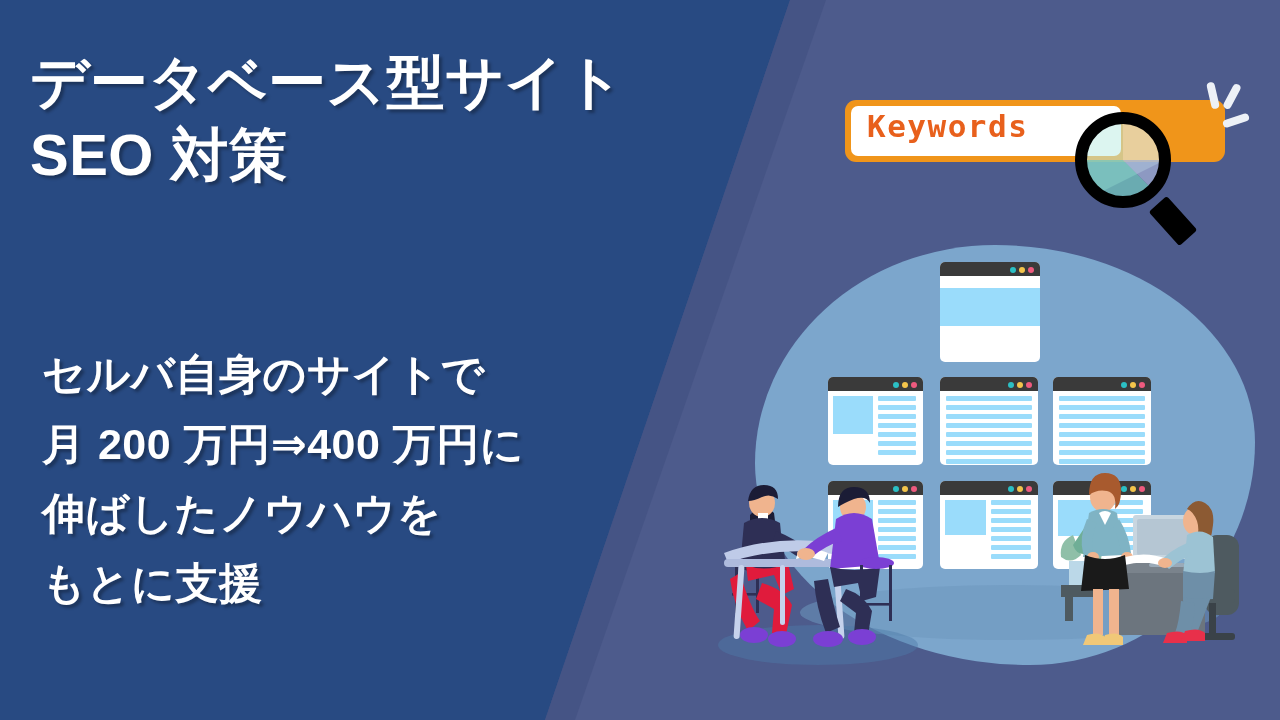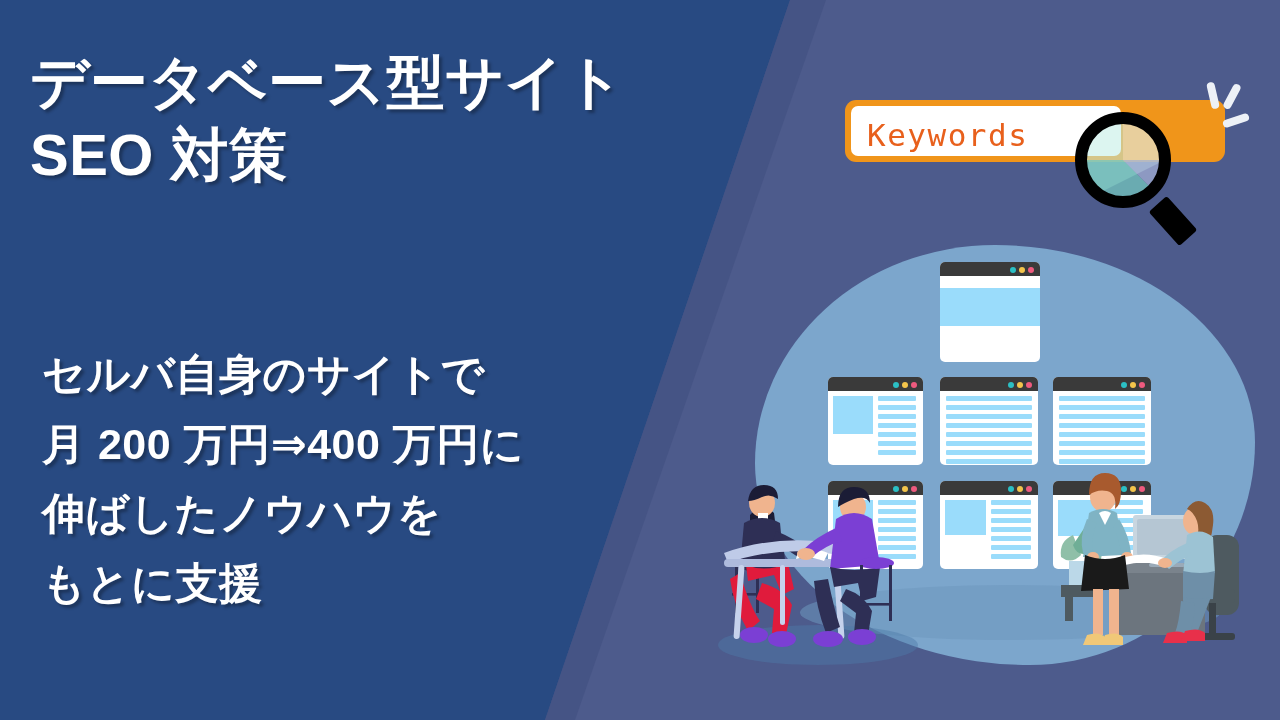--- a/index.html
+++ b/index.html
@@ -47,23 +47,23 @@
   
   .kw-wrap{position:absolute;left:845px;top:100px;width:380px;height:62px;}
   .kw-outer{
     position:absolute;inset:0;border-radius:11px;background:#F0951A;
   }
   .kw-inner{
     position:absolute;left:6px;top:6px;width:270px;height:50px;
     background:#FFFFFF;border-radius:7px;
   }
   .kw-text{
-    position:absolute;left:22px;top:17px;
+    position:absolute;left:22px;top:8px;
     font-family:"DejaVu Sans Mono","Liberation Mono",monospace;
-    font-size:31px;font-weight:normal;color:#E8601C;letter-spacing:1.5px;
+    font-size:31px;font-weight:bold;color:#E8601C;letter-spacing:1.5px;
     white-space:nowrap;
   }
 
   
   .spark{position:absolute;background:#EDF1F7;border-radius:4px;}
   .spark.a{left:1209px;top:82px;width:8px;height:27px;transform:rotate(-13deg);}
   .spark.b{left:1228px;top:83px;width:8px;height:27px;transform:rotate(28deg);}
   .spark.c{left:1232px;top:107px;width:8px;height:27px;transform:rotate(72deg);}
 
   

